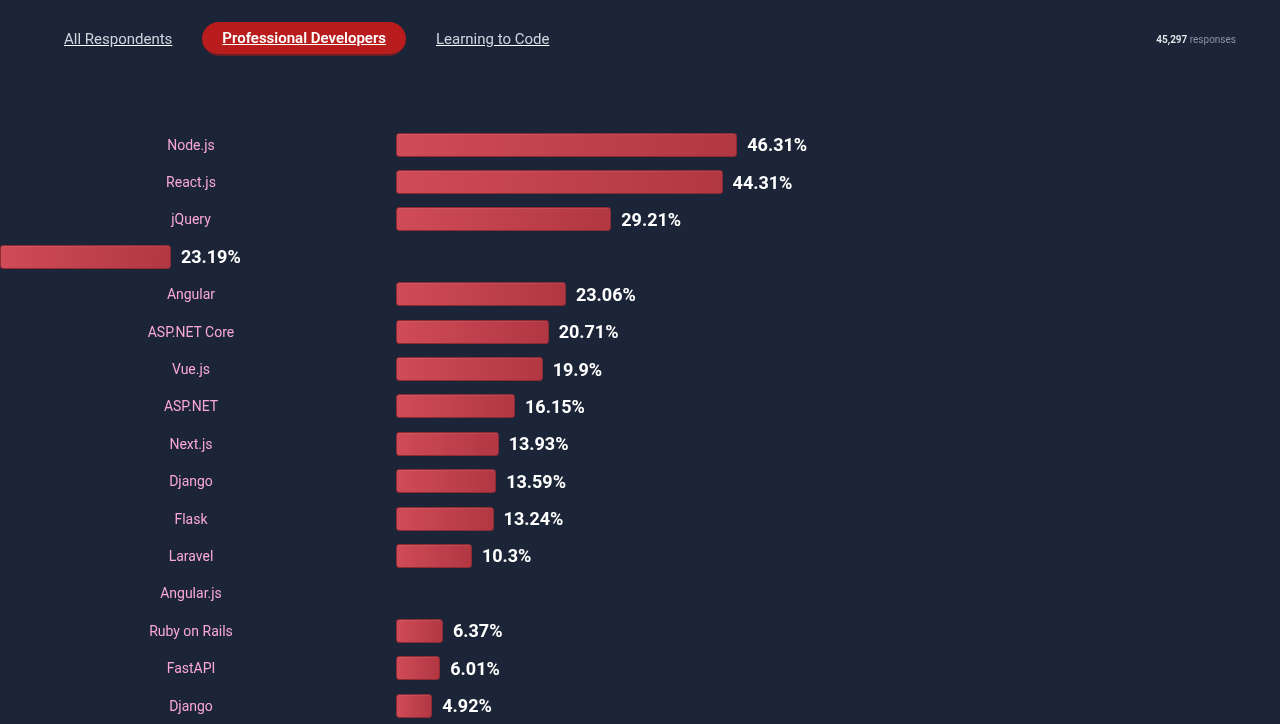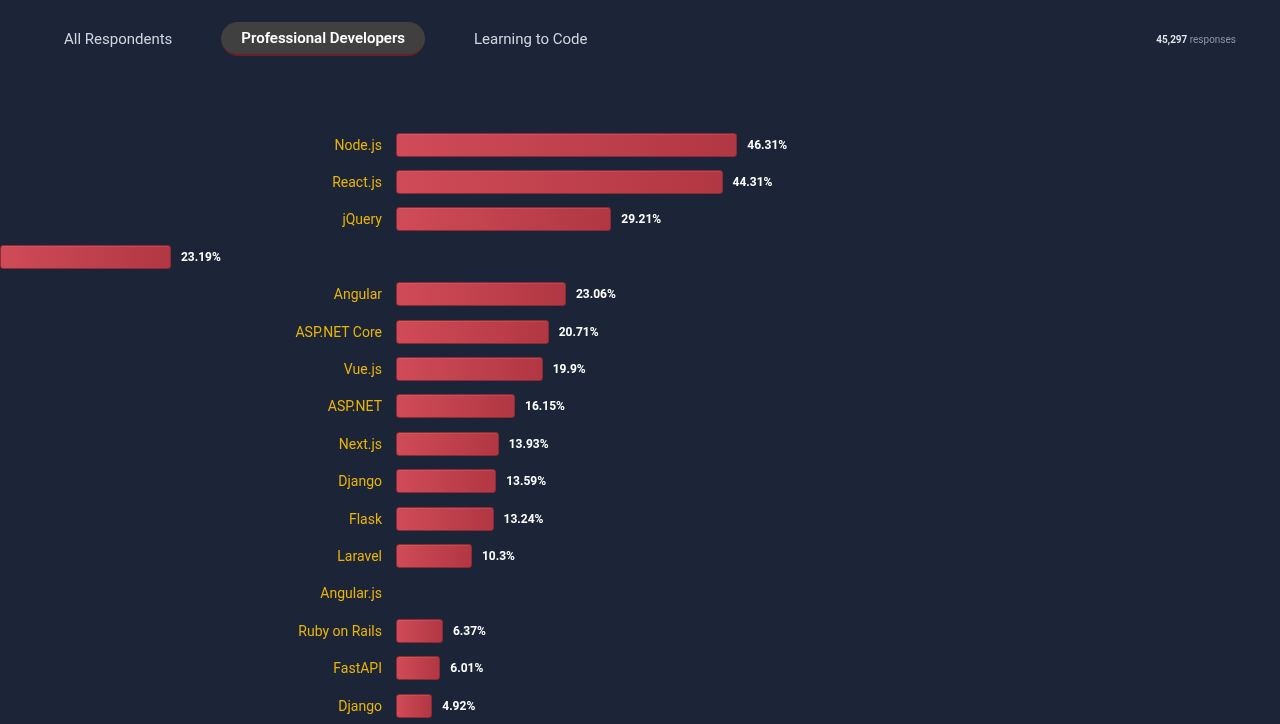--- a/index.html
+++ b/index.html
@@ -13,32 +13,33 @@
   }
   .topbar {
     display: flex;
     align-items: center;
     justify-content: space-between;
     padding: 22px 44px 0 44px;
   }
   .tabs {
     display: flex;
     align-items: center;
-    gap: 29px;
+    gap: 10px;
+    text-decoration: underline;
   }
   .tab {
     font-size: 15px;
     color: #cfd5df;
     cursor: pointer;
     padding: 7px 20px;
     border-radius: 18px;
     white-space: nowrap;
   }
   .tab.active {
-    background: #404040;
+    background: #b91c1c;
     color: #fff;
     font-weight: 600;
     border-bottom: 2px solid #6a1f25;
   }
   .responses {
     font-size: 10px;
     color: #8b94a3;
   }
   .responses .count {
     color: #e6e9ee;
@@ -47,42 +48,42 @@
   .chart {
     padding: 70px 0 0 0;
   }
   .row {
     display: flex;
     align-items: center;
     height: 37.4px;
   }
   .label {
     width: 396px;
-    text-align: right;
+    text-align: center;
     padding-right: 14px;
     font-size: 14px;
-    color: #eab308;
+    color: #f9a8d4;
     white-space: nowrap;
   }
   .track {
     position: relative;
     flex: 1;
     height: 24px;
     display: flex;
     align-items: center;
   }
   .bar {
     height: 24px;
     background: linear-gradient(to right, #cf4b57, #b13743);
     border: 1px solid #8d2a33;
     border-radius: 3px;
     box-shadow: inset 0 1px 0 rgba(255,255,255,0.08);
   }
   .value {
-    font-size: 12px;
+    font-size: 18px;
     font-weight: 700;
     color: #fff;
     margin-left: 10px;
     white-space: nowrap;
   }
 </style>
 </head>
 <body>
 
 <div class="topbar">

